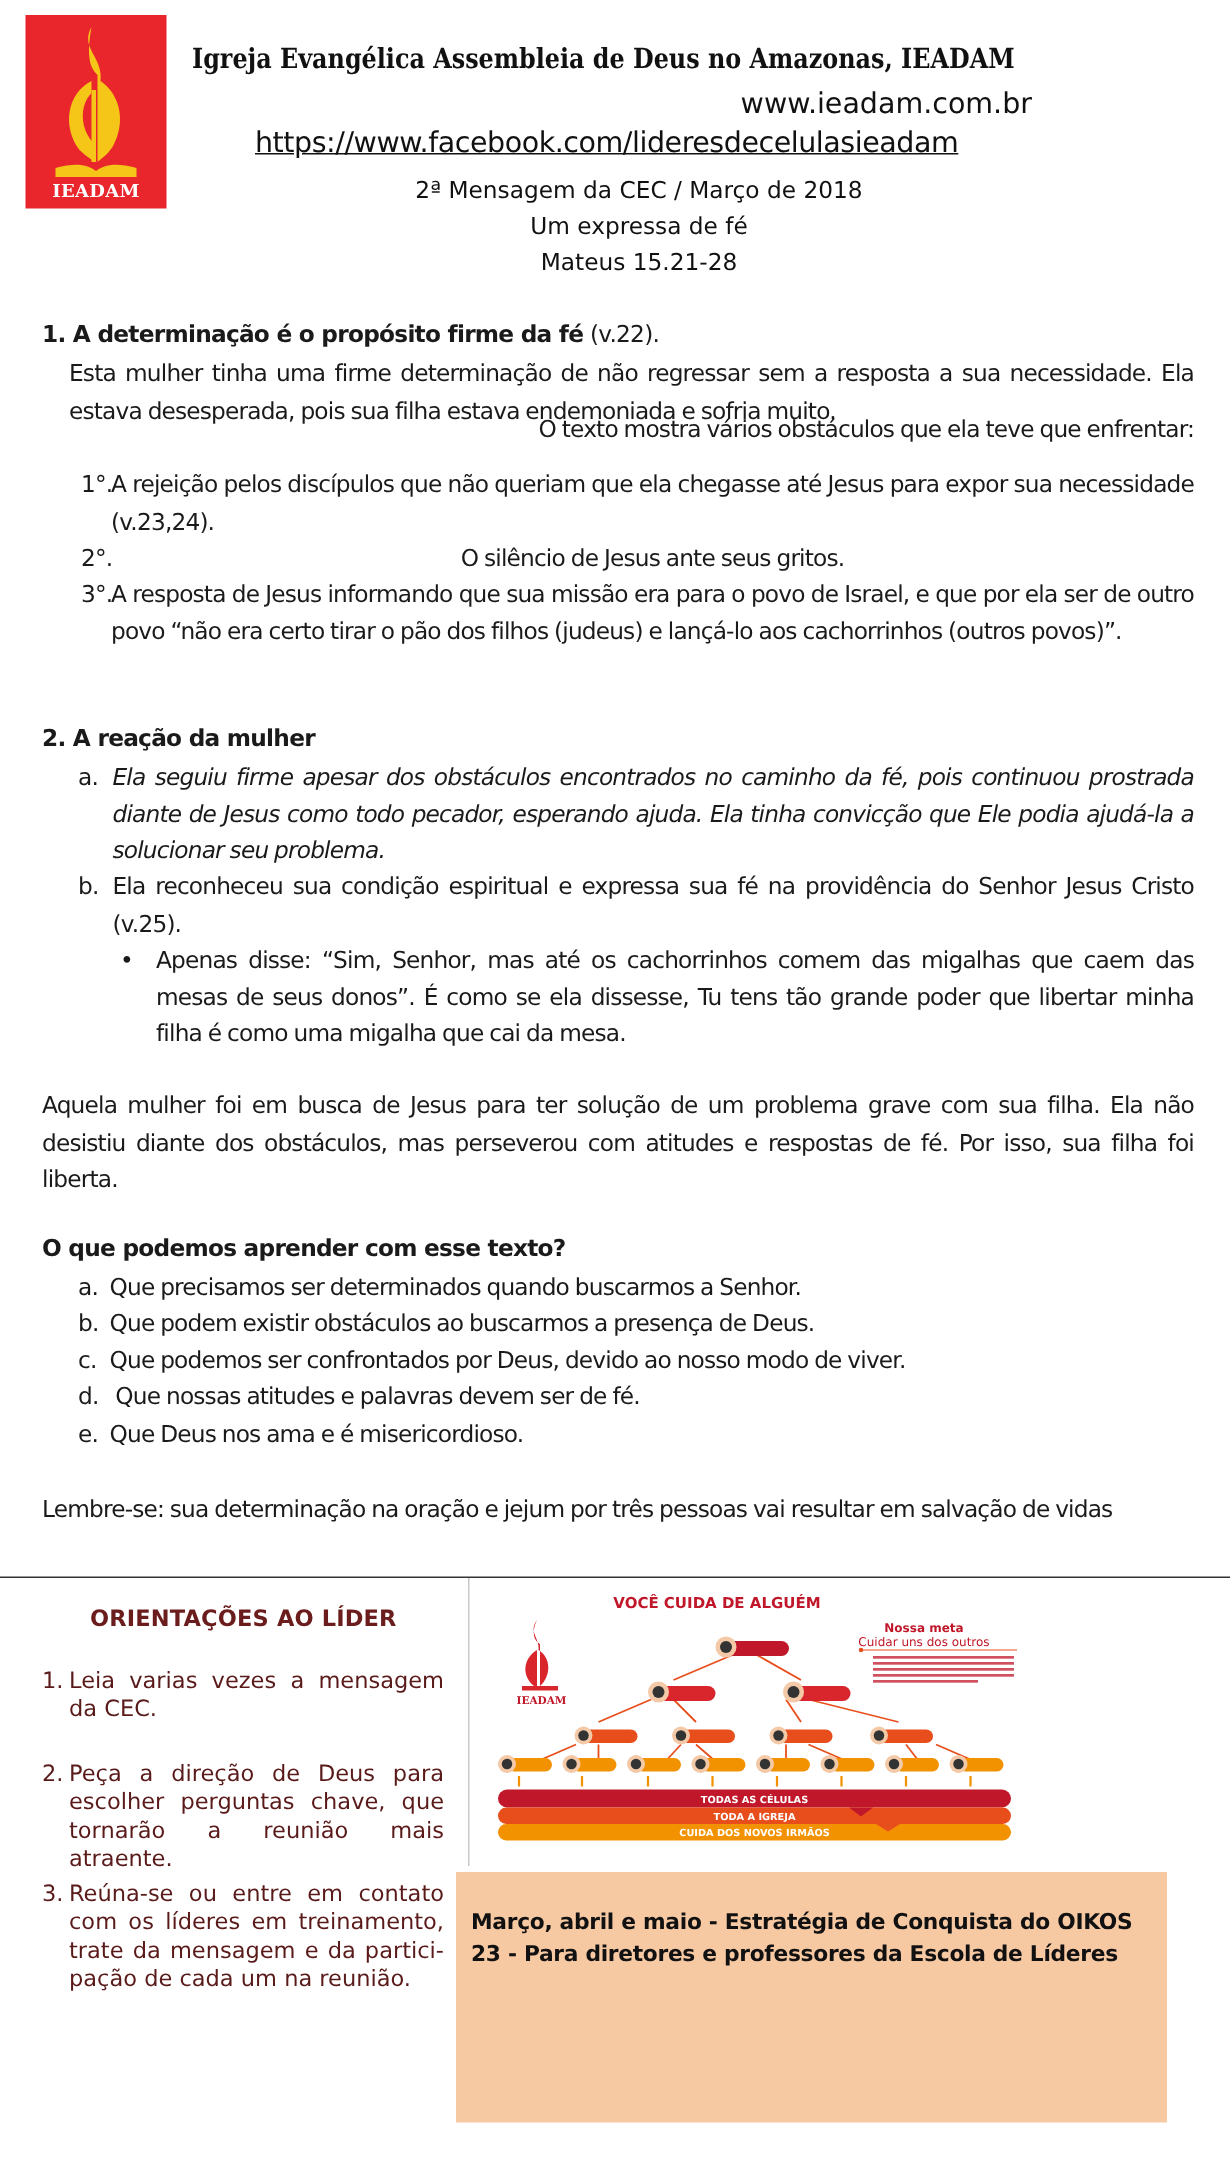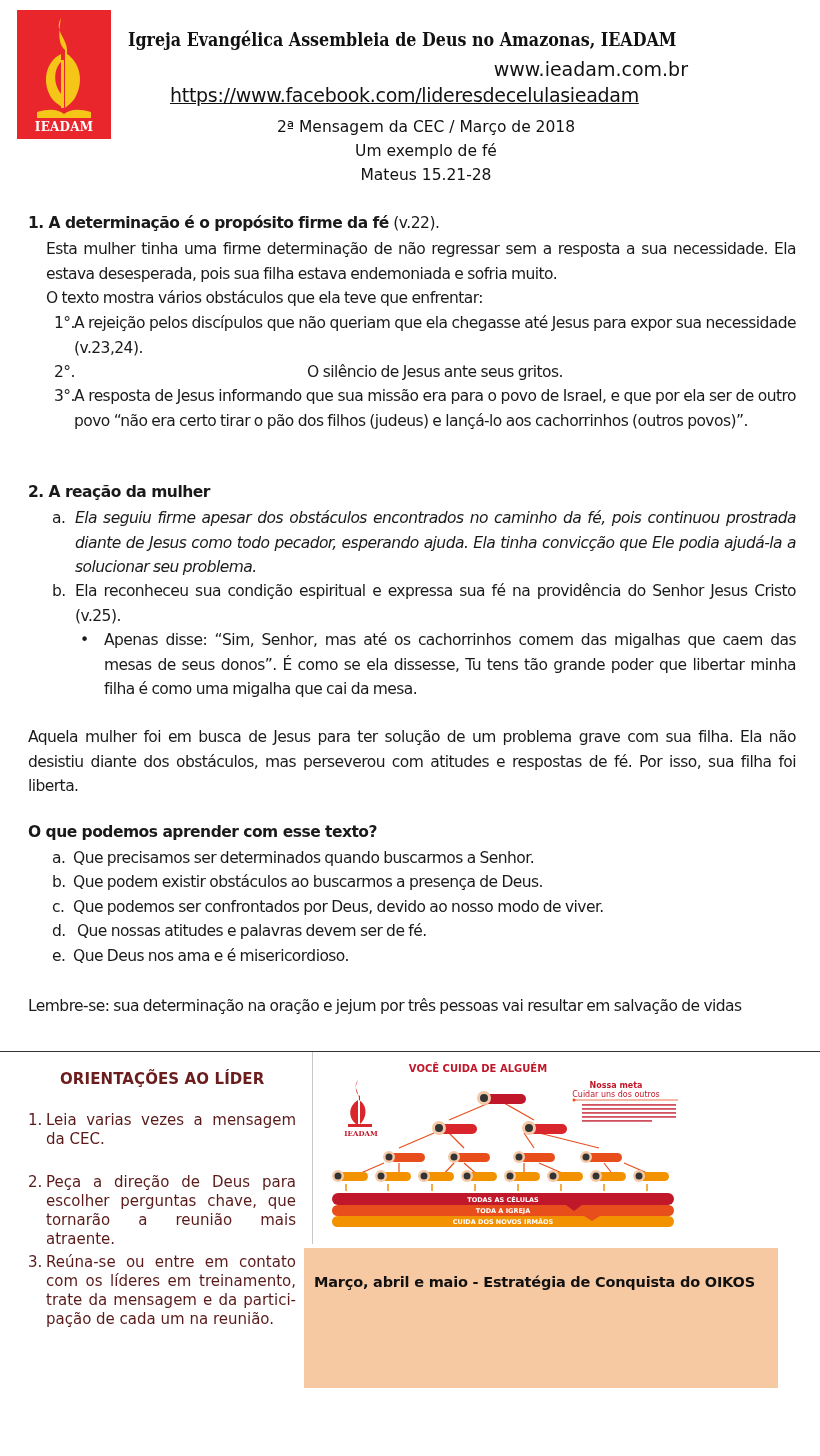--- a/index.html
+++ b/index.html
@@ -30,49 +30,49 @@
   
   .ori-title { position: absolute; left: 60px; top: 1070px; font-size: 15px; font-weight: bold; color: #6b1c1c; letter-spacing: 0.1px; }
   .ori-item { position: absolute; left: 28px; width: 268px; font-size: 15px; line-height: 19px; color: #5a1a1a; text-align: justify; text-align-last: left; }
   .ori-item .num { position: absolute; left: 0; top: 0; }
   .ori-item .body { display: block; padding-left: 18px; }
 
   
   .info { position: absolute; left: 324px; top: 1058px; width: 354px; height: 170px; }
 
   
-  .events { position: absolute; left: 304px; top: 1248px; width: 474px; height: 140px; background: #f7c9a3; padding: 24px 0 0 10px; }
+  .events { position: absolute; left: 304px; top: 1248px; width: 474px; height: 167px; background: #f7c9a3; padding: 24px 0 0 10px; }
   .ev-line { font-size: 14.5px; font-weight: bold; line-height: 20.5px; color: #111; white-space: nowrap; letter-spacing: -0.2px; }
 </style>
 </head>
 <body>
 
 <div class="logo">
   <svg width="94" height="129" viewBox="0 0 94 129">
     <path d="M44 8 C36 22 52 28 50 44 C62 52 68 70 58 88 C54 94 50 96 48 98 L48 40 C44 36 40 30 44 8 Z" fill="#f5c518"></path>
     <path d="M44 44 C28 52 24 74 36 90 C40 94 44 96 46 98 L46 86 C36 76 36 60 44 52 Z" fill="#f5c518"></path>
     <rect x="44" y="50" width="3" height="48" fill="#f5c518"></rect>
     <path d="M50 58 C58 64 58 80 50 88 Z" fill="none" stroke="#f5c518" stroke-width="2.5"></path>
     <path d="M20 102 C34 98 42 100 47 104 C52 100 60 98 74 102 L74 108 L20 108 Z" fill="#f5c518"></path>
   </svg>
   <div class="logo-text">IEADAM</div>
 </div>
 
 <div class="h-title">Igreja Evangélica Assembleia de Deus no Amazonas, IEADAM</div>
 <div class="h-url1">www.ieadam.com.br</div>
 <div class="h-url2">https://www.facebook.com/lideresdecelulasieadam</div>
 <div class="h-line" style="top:118px;">2ª Mensagem da CEC / Março de 2018</div>
-<div class="h-line" style="top:142px;">Um exemplo de fé</div>
+<div class="h-line" style="top:142px;">Um expressa de fé</div>
 <div class="h-line" style="top:166px;">Mateus 15.21-28</div>
 
 <div class="heading" style="top:214px;">
   <span>1. A determinação é o propósito firme da fé</span><span class="normal"> (v.22).</span>
 </div>
 <div class="txt narrow just" style="left:46px; top:237px; width:750px;">Esta mulher tinha uma firme determinação de não regressar sem a resposta a sua necessidade. Ela estava desesperada, pois sua filha estava endemoniada e sofria muito.</div>
-<div class="txt narrow" style="left:46px; top:286px; width:750px;">O texto mostra vários obstáculos que ela teve que enfrentar:</div>
+<div class="txt narrow" style="left:46px; top:274px; width:750px;text-align:right;">O texto mostra vários obstáculos que ela teve que enfrentar:</div>
 
 <div class="txt narrow just" style="left:54px; top:311px; width:742px;">
   <span style="position:absolute; left:0;">1°.</span>
   <div style="padding-left:20px; text-indent:0;">
       <span style="display:block; margin-left:0;">A rejeição pelos discípulos que não queriam que ela chegasse até Jesus para expor sua necessidade (v.23,24).</span>
     </div>
 </div>
 <div class="txt narrow" style="left:54px; top:360px; width:742px;">
   <span style="position:absolute; left:0;">2°.</span>
   <div style="padding-left:20px;text-align:center;">O silêncio de Jesus ante seus gritos.</div>
@@ -245,13 +245,14 @@
     <polygon points="242,147 258,147 250,153" fill="#c0182a"></polygon>
     <text x="179" y="155" text-anchor="middle" font-family="DejaVu Sans, sans-serif" font-weight="bold" font-size="6.5" fill="#fff">TODA A IGREJA</text>
     <rect x="8" y="158" width="342" height="11" rx="5.5" fill="#f39200"></rect>
     <polygon points="260,158 276,158 268,163" fill="#e84e1c"></polygon>
     <text x="179" y="166" text-anchor="middle" font-family="DejaVu Sans, sans-serif" font-weight="bold" font-size="6.5" fill="#fff">CUIDA DOS NOVOS IRMÃOS</text>
   </svg>
 </div>
 
 <div class="events">
   <div class="ev-line">Março, abril e maio - Estratégia de  Conquista do OIKOS</div>
+  <div class="ev-line">23 - Para diretores e professores da Escola de Líderes</div>
 </div>
 
 </body></html>

